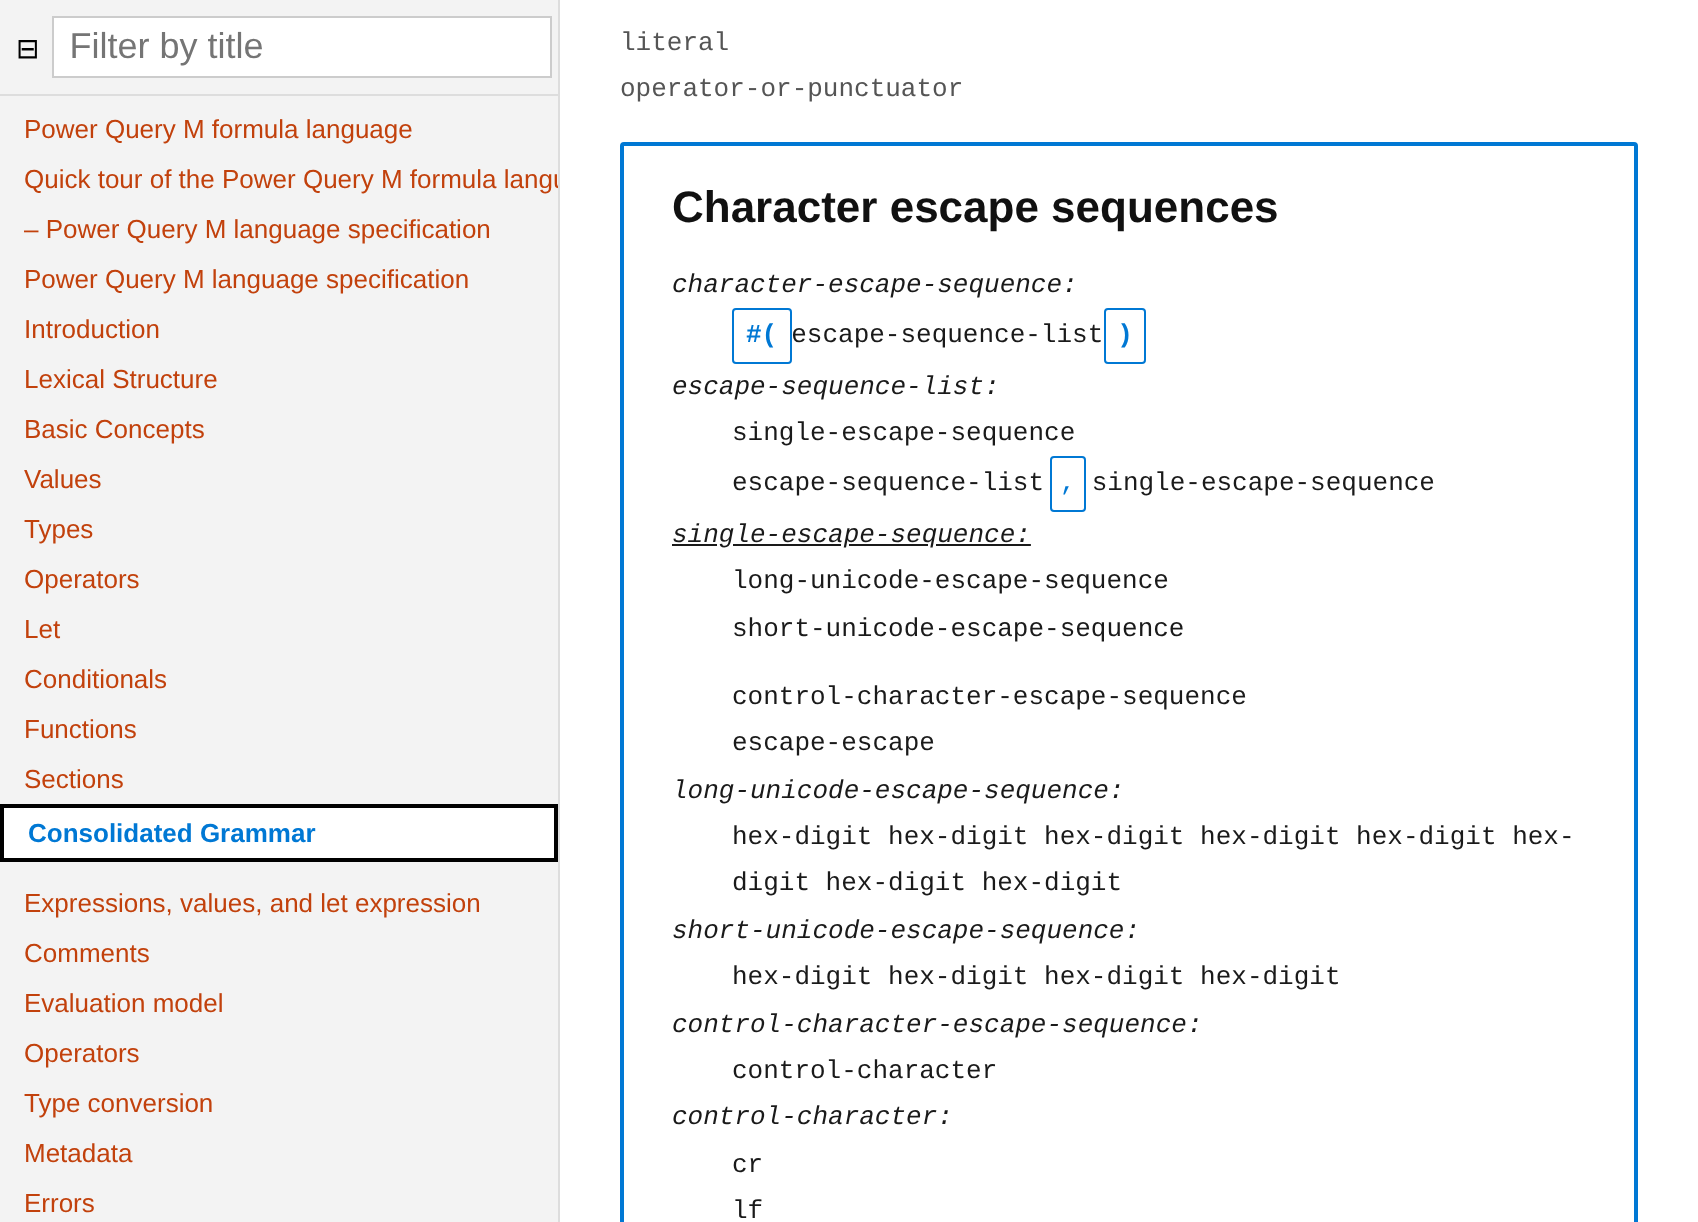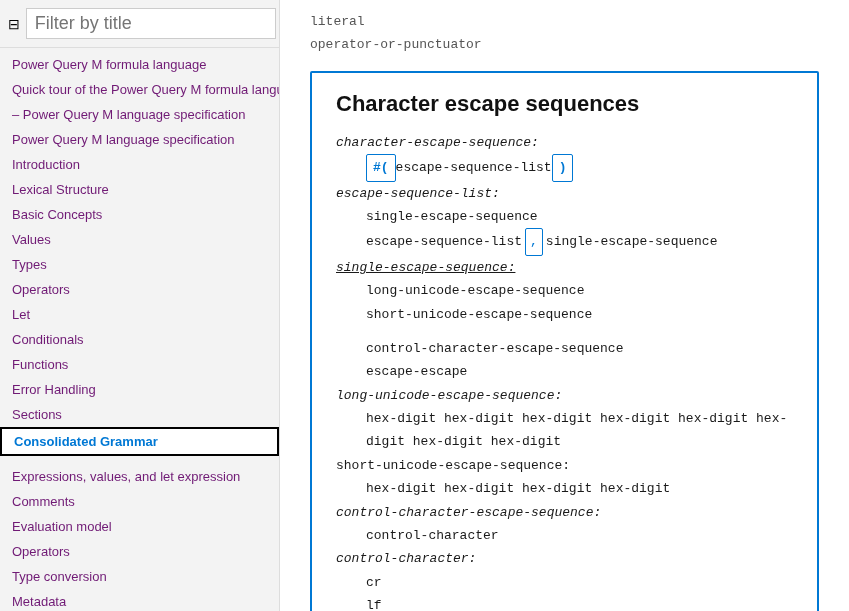--- a/index.html
+++ b/index.html
@@ -38,21 +38,21 @@
     #nav-list {
       overflow-y: auto;
       flex: 1;
       padding: 4px 0;
     }
 
     .nav-item {
       padding: 5px 12px;
       cursor: pointer;
       font-size: 13px;
-      color: #701a75;
+      color: #c2410c;
       white-space: nowrap;
     }
 
     .nav-item.indent1 {
     }
 
     .nav-item.active {
       background: #fff;
       border: 2px solid #000000;
       font-weight: 600;
@@ -116,21 +116,20 @@
       <div class="nav-item indent1">Power Query M language specification</div>
       <div class="nav-item indent1">Introduction</div>
       <div class="nav-item indent1">Lexical Structure</div>
       <div class="nav-item indent1">Basic Concepts</div>
       <div class="nav-item indent1">Values</div>
       <div class="nav-item indent1">Types</div>
       <div class="nav-item indent1">Operators</div>
       <div class="nav-item indent1">Let</div>
       <div class="nav-item indent1">Conditionals</div>
       <div class="nav-item indent1">Functions</div>
-      <div class="nav-item indent1">Error Handling</div>
       <div class="nav-item indent1">Sections</div>
       <div class="nav-item indent1 active">Consolidated Grammar</div>
       <div style="height: 8px;"></div>
       <div class="nav-item">Expressions, values, and let expression</div>
       <div class="nav-item">Comments</div>
       <div class="nav-item">Evaluation model</div>
       <div class="nav-item">Operators</div>
       <div class="nav-item">Type conversion</div>
       <div class="nav-item">Metadata</div>
       <div class="nav-item">Errors</div>
@@ -180,21 +179,21 @@
         <div style="display: flex; align-items: baseline; padding-left: 30px; min-height: 22px;">
           <span>escape-escape</span>
         </div>
         <div style="display: flex; align-items: baseline; padding-left: 0px; min-height: 22px;">
           <span style="font-style: italic;">long-unicode-escape-sequence:</span>
         </div>
         <div style="display: flex; align-items: baseline; padding-left: 30px; min-height: 22px;">
           <span>hex-digit hex-digit hex-digit hex-digit hex-digit hex-digit hex-digit hex-digit</span>
         </div>
         <div style="display: flex; align-items: baseline; padding-left: 0px; min-height: 22px;">
-          <span style="">short-unicode-escape-sequence:</span>
+          <span style="font-style: italic;">short-unicode-escape-sequence:</span>
         </div>
         <div style="display: flex; align-items: baseline; padding-left: 30px; min-height: 22px;">
           <span>hex-digit hex-digit hex-digit hex-digit</span>
         </div>
         <div style="display: flex; align-items: baseline; padding-left: 0px; min-height: 22px;">
           <span style="font-style: italic;">control-character-escape-sequence:</span>
         </div>
         <div style="display: flex; align-items: baseline; padding-left: 30px; min-height: 22px;">
           <span>control-character</span>
         </div>

